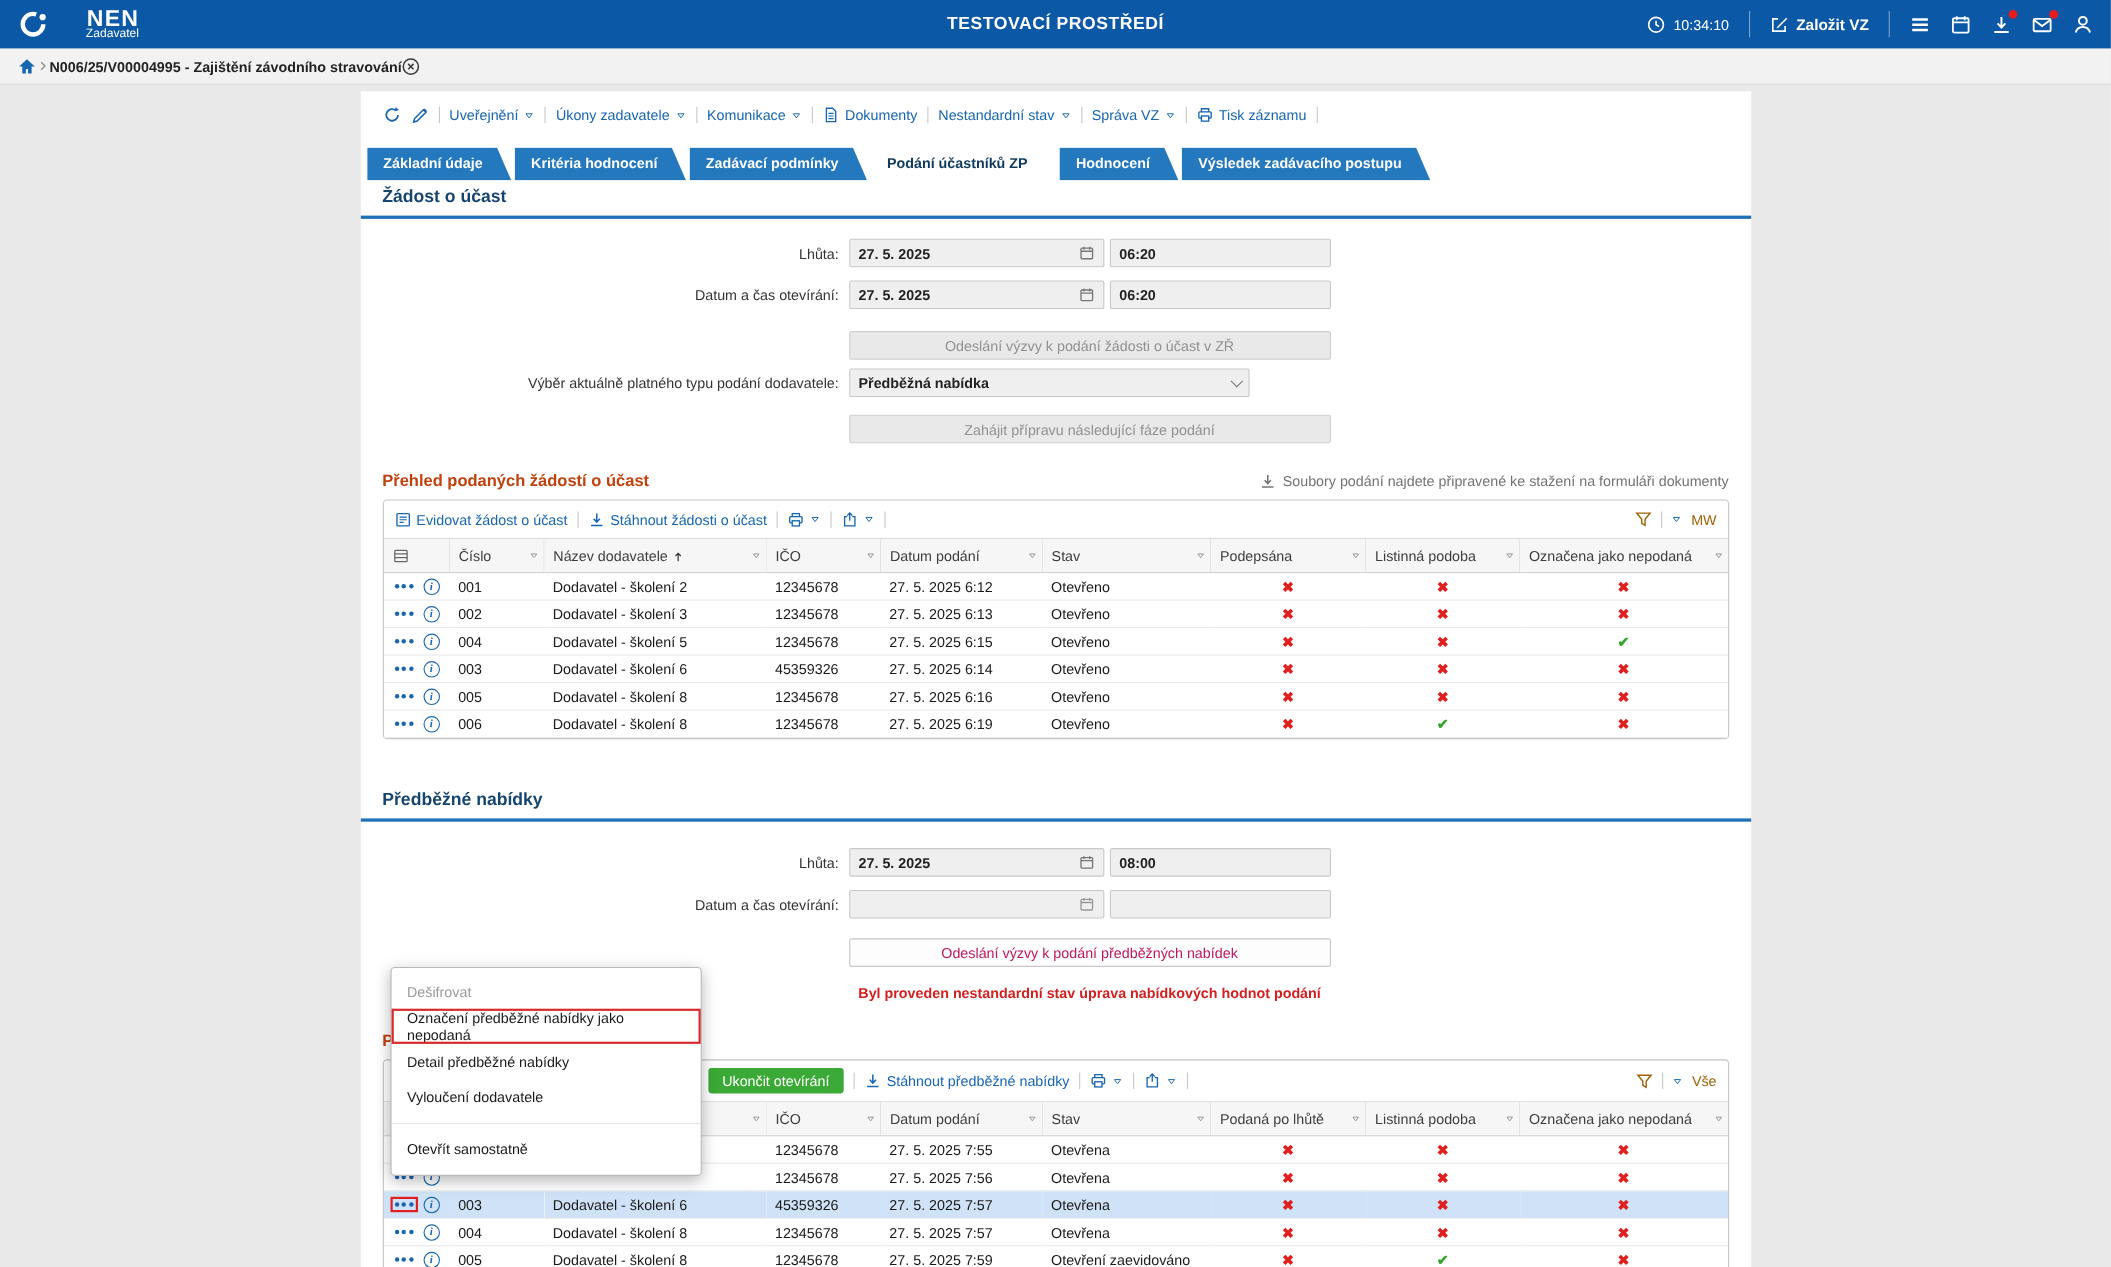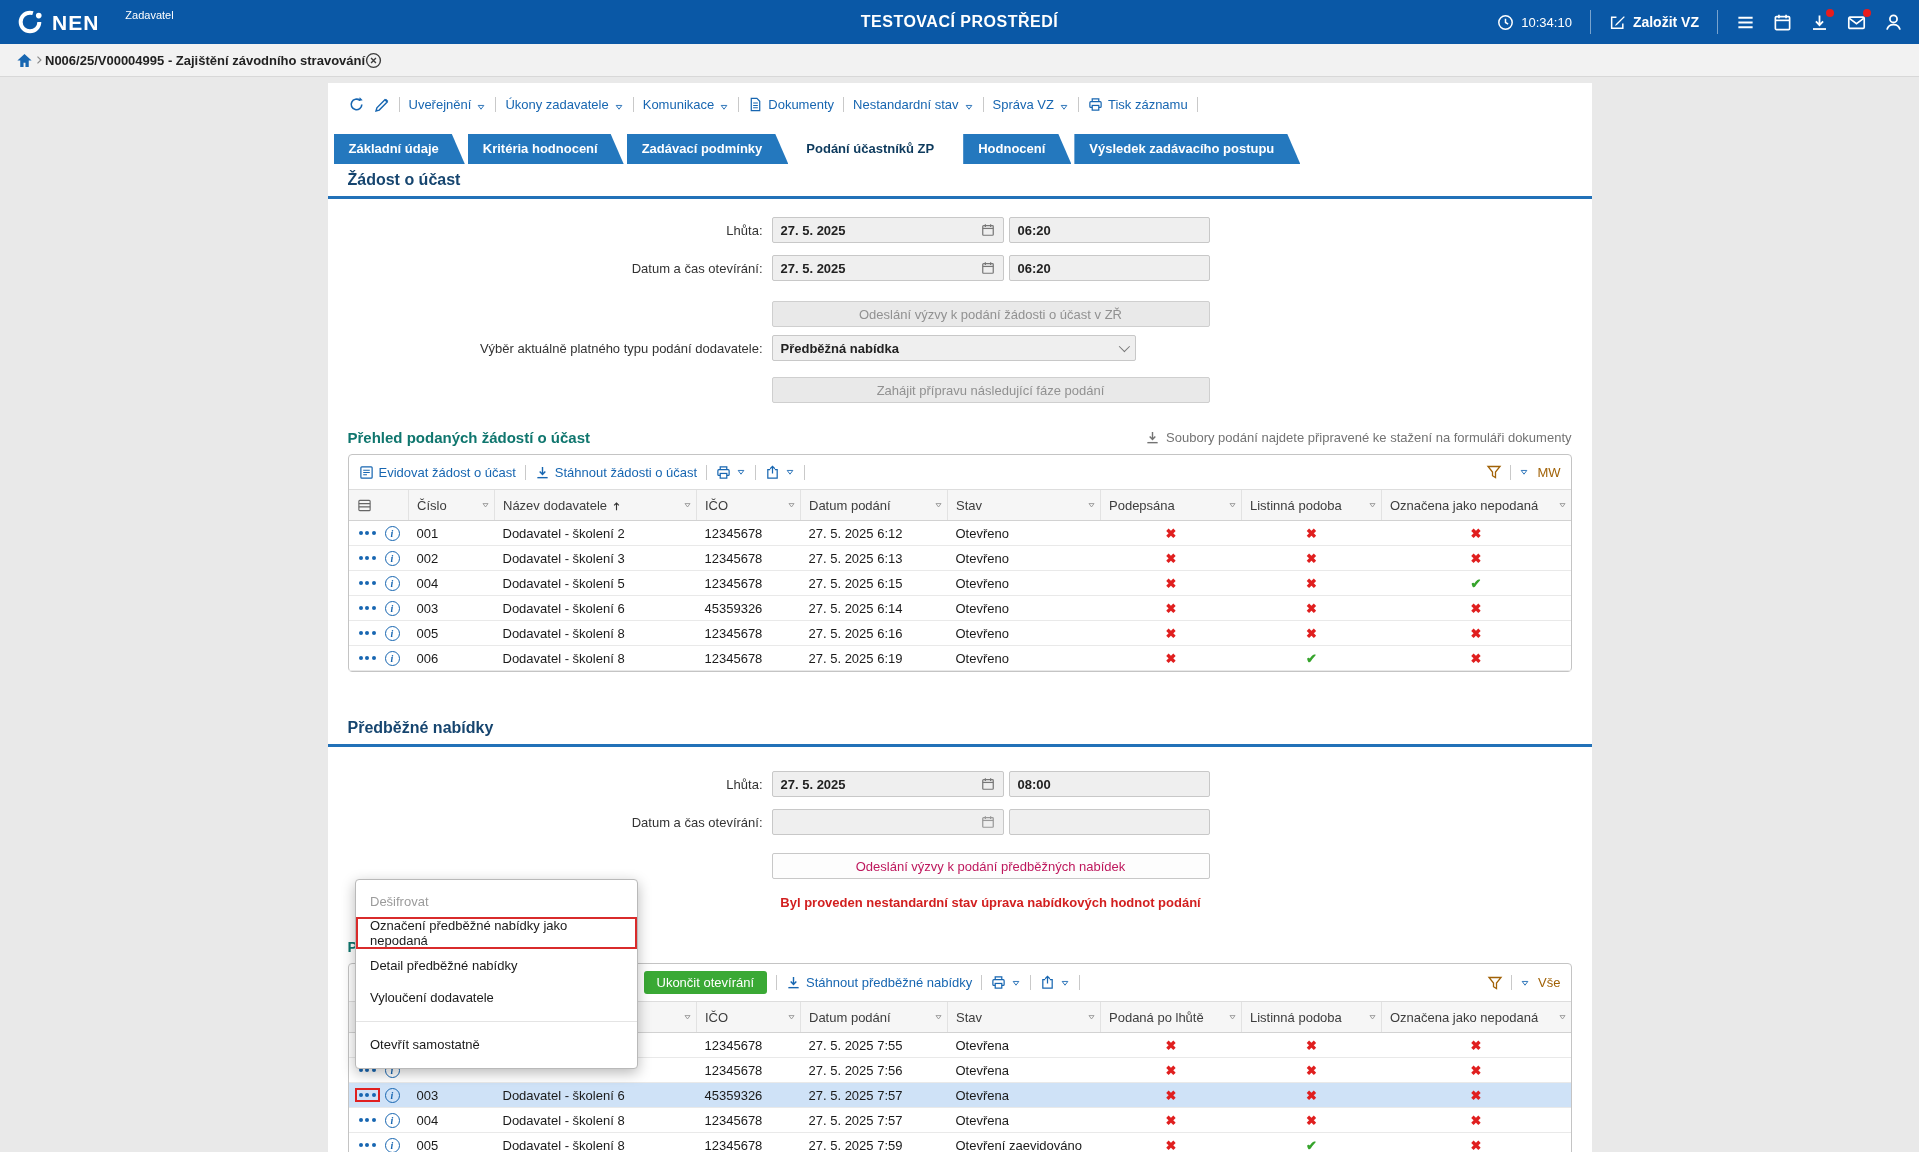--- a/index.html
+++ b/index.html
@@ -12,21 +12,21 @@
     color:#1a1a1a;
   }
   .ic { display:inline-block; vertical-align:middle; flex:none; }
 
   
   .topbar {
     height:44px; background:#0a58a6; color:#fff;
     display:flex; align-items:center; padding:0 16px; position:relative;
   }
   .logo-group { display:flex; align-items:center; gap:8px; }
-  .logo-text { display:flex; flex-direction:row; line-height:1;text-align:right; }
+  .logo-text { display:flex; flex-direction:column; line-height:1;text-align:right; }
   .logo-name { font-size:21px; font-weight:bold; letter-spacing:1px; }
   .logo-sub  { font-size:11px; margin-left:26px; margin-top:-2px; }
   .env-title {
     position:absolute; left:50%; top:50%; transform:translate(-50%,-50%);
     font-size:16px; font-weight:bold; letter-spacing:.5px; white-space:nowrap;
   }
   .tb-right { margin-left:auto; display:flex; align-items:center; gap:18px; }
   .tb-group { display:flex; align-items:center; gap:7px; }
   .tb-time  { font-size:13px; }
   .tb-zalozit { font-size:14px; font-weight:bold; }
@@ -40,21 +40,21 @@
     display:flex; align-items:center; padding:0 16px;
   }
   .crumb-text { font-weight:bold; font-size:13px; color:#222; }
   .crumb-chev { color:#8a8a8a; }
 
   
   .card { width:1264px; margin:6px auto 0; background:#fff; padding-bottom:40px; }
 
   
   .rec-toolbar { display:flex; align-items:center; gap:9px; padding:13px 20px 9px; font-size:13px; }
-  .rt-link { color:#1766b1; display:flex; align-items:flex-end; gap:5px; cursor:pointer; white-space:nowrap; }
+  .rt-link { color:#1766b1; display:flex; align-items:center; gap:5px; cursor:pointer; white-space:nowrap; }
   .vsep { width:1px; height:15px; background:#c9c9c9; flex:none; }
   .caret-sm { color:#1766b1; }
 
   
   .tabs { display:flex; gap:3px; margin:12px 0 0 6px; }
   .tab {
     background:#2478be; color:#fff; font-weight:bold; font-size:13px;
     height:30px; line-height:30px; padding:0 26px 0 15px;
     clip-path: polygon(0 0, calc(100% - 13px) 0, 100% 100%, 0 100%);
     cursor:pointer; white-space:nowrap;
@@ -89,21 +89,21 @@
     transform:rotate(45deg) translateY(-2px);
   }
   .btn-linklike {
     width:438px; height:26px; background:#fdfdfd; border:1px solid #c8c8c8; border-radius:2px;
     color:#be185d; font-size:13px; display:flex; align-items:center; justify-content:center; cursor:pointer;
   }
   .warning-text { width:438px; text-align:center; color:#d21f1f; font-weight:bold; font-size:13px; }
 
   
   .panel-head { display:flex; justify-content:space-between; align-items:center; padding:26px 20px 8px; }
-  .panel-title { font-size:15px; font-weight:bold; color:#0f766e; }
+  .panel-title { font-size:15px; font-weight:bold; color:#c2410c; }
   .dl-link { color:#737373; font-size:13px; display:flex; align-items:center; gap:6px; cursor:pointer; }
 
   
   .panel { margin:0 20px; border:1px solid #c4c4c4; border-radius:4px; background:#fff; }
   .panel-toolbar { display:flex; align-items:center; gap:9px; padding:7px 10px; font-size:13px; min-height:34px; }
   .pt-link { color:#1766b1; display:flex; align-items:center; gap:5px; cursor:pointer; white-space:nowrap; }
   .pt-right { margin-left:auto; display:flex; align-items:center; gap:8px; color:#a16207; }
   .btn-green { background:#3aa935; color:#fff; border-radius:3px; padding:4px 13px; font-size:13px; cursor:pointer; white-space:nowrap; }
   .tb-spacer { width:276px; flex:none; }
 

